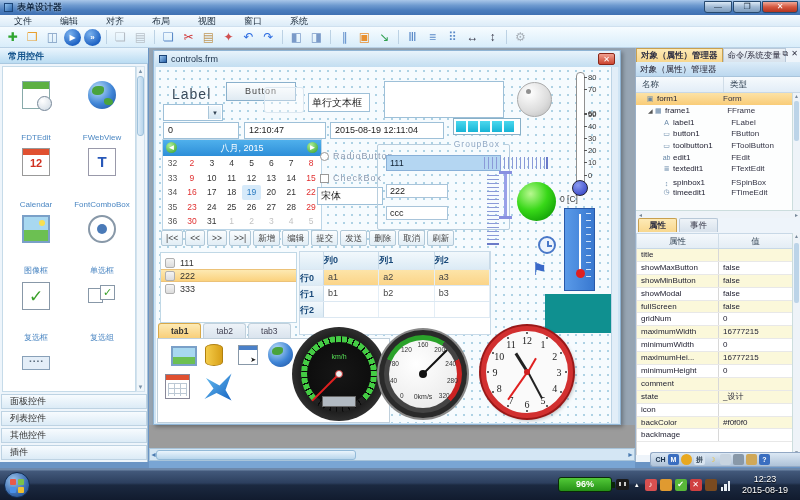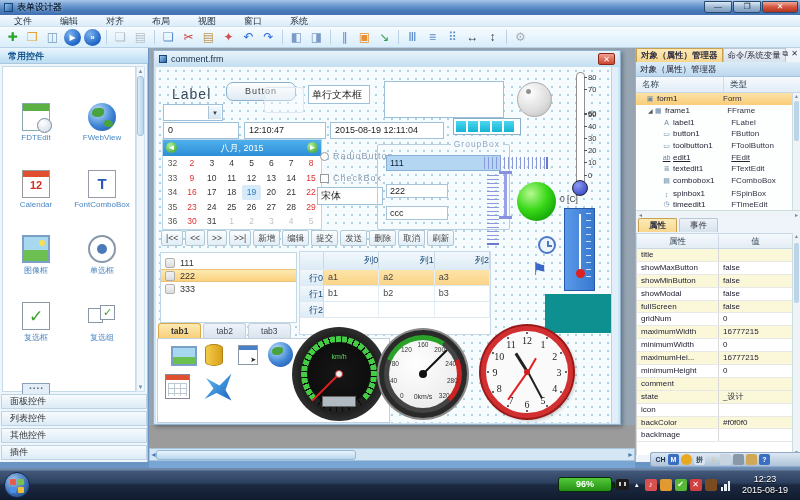--- a/index.html
+++ b/index.html
@@ -18,21 +18,21 @@
 .menu-item{padding:0 14px;font-size:9px;color:#1c2c3c;line-height:12px;}
 #toolbar{position:absolute;left:0;top:27px;width:800px;height:21px;background:linear-gradient(180deg,#f7fcff,#d9edfa);border-bottom:1px solid #b9d1e5;display:flex;align-items:center;padding-left:4px;gap:3px;}
 .tb-btn{width:17px;height:17px;display:flex;align-items:center;justify-content:center;font-size:12px;line-height:17px;}
 .tb-circle{border-radius:50%;background:radial-gradient(circle at 35% 30%,#7ab2ee,#1f63c4 70%);color:#fff!important;font-size:8px;font-weight:bold;}
 .tb-sep{width:1px;height:14px;background:#bcd2e4;margin:0 2px;}
 
 
 #sidebar{position:absolute;left:0;top:48px;width:148px;height:414px;background:#eef5fb;border-right:1px solid #a9c2d6;}
 #sb-head{position:absolute;left:0;top:0;width:148px;height:16px;background:linear-gradient(180deg,#eaf5fd,#badcf2);border-bottom:1px solid #a9c8e0;font-size:9px;font-weight:bold;color:#17568e;line-height:16px;padding-left:8px;}
 #sb-panel{position:absolute;left:2px;top:18px;width:134px;height:326px;background:#fff;border:1px solid #c6dbe9;display:grid;grid-template-columns:1fr 1fr;align-content:start;padding-top:8px;}
-.sb-item{height:67px;display:flex;flex-direction:column;align-items:center;justify-content:flex-end;gap:2px;padding-top:6px;}
+.sb-item{height:67px;display:flex;flex-direction:column;align-items:center;justify-content:space-between;gap:2px;padding-top:6px;}
 .sb-lbl{font-size:8px;color:#4a86c2;}
 .sb-ic{width:28px;height:28px;position:relative;}
 #sb-scroll{position:absolute;right:2px;top:18px;width:9px;height:326px;background:#f0f6fa;border:1px solid #d2e2ee;}
 .sc-ar{width:7px;height:8px;font-size:6px;color:#7a92a8;text-align:center;line-height:8px;}
 #sb-thumb{position:absolute;left:0px;top:9px;width:7px;height:60px;background:linear-gradient(90deg,#dcebf7,#b9d6ec);border:1px solid #9fc2dc;border-radius:3px;}
 #sb-sections{position:absolute;left:0;top:344px;width:148px;}
 .sb-sec{height:15px;margin:2px 1px 0 1px;background:linear-gradient(180deg,#f7fbfe,#dcebf6);border:1px solid #bed3e3;font-size:9px;color:#333;line-height:13px;padding-left:8px;}
 
 
 .ic-fdtedit{background:#fff;border:1px solid #8aa;}
@@ -70,23 +70,23 @@
 #frm-title{position:absolute;left:1px;top:0;width:464px;height:16px;background:linear-gradient(180deg,#e8f3fb,#c3def1);display:flex;align-items:center;padding-left:4px;}
 #frm-icon{width:8px;height:8px;background:linear-gradient(135deg,#9cc8f0,#2a62a8);border:1px solid #1c4578;margin-right:4px;}
 #frm-name{font-size:9px;color:#1a2f47;}
 #frm-close{position:absolute;right:4px;top:2px;width:17px;height:12px;background:linear-gradient(180deg,#f0a090,#cc4530);border:1px solid #8a2618;border-radius:2px;color:#fff;font-size:8px;line-height:11px;text-align:center;}
 #frm-canvas{position:absolute;left:2px;top:16px;width:462px;height:356px;background-color:#f6fbfe;background-image:radial-gradient(#aed2e4 0.8px,transparent 0.9px);background-size:8px 8px;overflow:hidden;}
 #frm-vscroll{position:absolute;right:0;top:0;width:7px;height:356px;background:#e2eef8;border-left:1px solid #bcd4e6;}
 
 
 .fc{position:absolute;}
 #c-label{left:16px;top:19px;font-size:14px;color:#3a4a5a;letter-spacing:1px;}
-#c-button{left:70px;top:15px;width:70px;height:19px;background:linear-gradient(180deg,#fdfeff,#dfeaf2);border:1px solid #8ab0cc;border-radius:7px;font-size:9px;color:#444;text-align:center;line-height:17px;letter-spacing:1px;}
+#c-button{left:70px;top:15px;width:70px;height:19px;background:linear-gradient(180deg,#fdfeff,#dfeaf2);border:1px solid #8ab0cc;border-radius:0;font-size:9px;color:#444;text-align:center;line-height:17px;letter-spacing:1px;}
 #c-ghost{left:108px;top:20px;width:40px;height:26px;border:1px solid #dde8f1;border-radius:3px;background:rgba(255,255,255,.35);}
-#c-edit{left:152px;top:18px;width:62px;height:19px;background:#fff;border:1px solid #9ec0d8;font-size:10px;line-height:17px;padding-left:3px;color:#222;}
+#c-edit{left:152px;top:26px;width:62px;height:19px;background:#fff;border:1px solid #9ec0d8;font-size:10px;line-height:17px;padding-left:3px;color:#222;}
 #c-textarea{left:228px;top:14px;width:120px;height:37px;background:#fff;border:1px solid #9ec0d8;}
 .cmb{background:#fff;border:1px solid #9ec0d8;}
 .cmb .cb-btn{position:absolute;right:1px;top:1px;bottom:1px;width:13px;background:linear-gradient(180deg,#f4f9fd,#d4e6f2);border-left:1px solid #aac6da;font-size:6px;color:#345;text-align:center;line-height:14px;}
 #c-combo{left:7px;top:37px;width:60px;height:17px;}
 #c-fontcombo{left:161px;top:120px;width:66px;height:18px;font-size:10px;line-height:16px;padding-left:3px;color:#222;}
 .spin{background:#fff;border:1px solid #9ec0d8;font-size:9px;line-height:15px;padding-left:4px;color:#222;}
 #c-spin{left:7px;top:55px;width:76px;height:17px;}
 #c-time{left:88px;top:55px;width:82px;height:17px;}
 #c-datetime{left:174px;top:55px;width:114px;height:17px;}
 #c-progress{left:297px;top:51px;width:68px;height:17px;background:#fff;border:1px solid #88b0c8;display:flex;gap:2px;padding:2px;}
@@ -132,21 +132,21 @@
 #c-tealrect{left:389px;top:227px;width:73px;height:39px;background:#0f9090;}
 #c-nav{left:5px;top:163px;display:flex;gap:2px;}
 .nav-btn{height:16px;padding:0 4px;background:linear-gradient(180deg,#fbfdfe,#e1edf5);border:1px solid #b0c8d8;border-radius:2px;font-size:8.5px;color:#444;line-height:14px;}
 #c-checklist{left:4px;top:185px;width:137px;height:71px;background:#fff;border:1px solid #c0d8e6;padding-top:3px;}
 .cl-row{height:13px;display:flex;align-items:center;gap:5px;padding-left:4px;font-size:9px;color:#333;}
 .cl-row.sel{background:linear-gradient(180deg,#fde9b2,#fbd27e);border-top:1px solid #ecc278;border-bottom:1px solid #ecc278;}
 .cl-box{width:10px;height:10px;border:1px solid #b0b0b0;border-radius:2px;background:linear-gradient(180deg,#f4f4f4,#dcdcdc);}
 #c-table{left:143px;top:184px;width:192px;height:84px;background:#fff;border:1px solid #c8dae8;font-size:9px;}
 .t-row{display:flex;height:16px;border-bottom:1px solid #dce8f2;}
 .t-row.head{height:18px;}
-.t-hc{background:linear-gradient(180deg,#f2f8fc,#dcebf5);border-right:1px solid #c8dae8;color:#1a4a7a;text-align:right;line-height:16px;}
+.t-hc{background:linear-gradient(180deg,#f2f8fc,#dcebf5);border-right:1px solid #c8dae8;color:#1a4a7a;text-align:left;line-height:16px;font-weight:bold;}
 .t-c{border-right:1px solid #e4eef6;padding-left:4px;line-height:15px;color:#444;}
 .t-c.hl{background:linear-gradient(180deg,#fde4a8,#fbd488);}
 #c-tabs{left:2px;top:256px;display:flex;gap:2px;}
 .tabb{height:15px;padding:0 12px;font-size:8.5px;line-height:14px;color:#445;background:linear-gradient(180deg,#eef3f8,#dae4ee);border:1px solid #c0d0dc;border-bottom:none;border-radius:3px 3px 0 0;}
 .tabb.active{background:linear-gradient(180deg,#fdeab4,#f8cf7a);border-color:#d8a848;color:#333;font-weight:bold;}
 #c-page{left:1px;top:271px;width:233px;height:85px;background:#fff;border:1px solid #c0d0dc;}
 .pic{position:absolute;}
 .pg-picture{left:13px;top:7px;width:26px;height:20px;border:2px solid #7aa0c8;background:linear-gradient(180deg,#a8d8f0 55%,#6cc052 55%);}
 .pg-database{left:47px;top:5px;width:18px;height:22px;background:linear-gradient(90deg,#f4cc4a,#d8a018);border-radius:50% 50% 50% 50%/18% 18% 18% 18%;border:1px solid #b08010;}
 .pg-window{left:80px;top:6px;width:20px;height:20px;background:#fff;border:1px solid #8898a8;}
@@ -369,21 +369,21 @@
     <div id="mdi-below"></div>
     <div id="mdi-hscroll">
       <span>◄</span>
       <div id="mdi-thumb"></div>
       <span>►</span>
     </div>
 
     <div id="frm">
       <div id="frm-title">
         <div id="frm-icon"></div>
-        <span id="frm-name">comment.frm</span>
+        <span id="frm-name">controls.frm</span>
         <div id="frm-close">✕</div>
       </div>
       <div id="frm-canvas">
         <div class="fc" id="c-label">Label</div>
         <div class="fc" id="c-button">Button</div>
         <div class="fc" id="c-ghost"></div>
         <div class="fc" id="c-edit">单行文本框</div>
         <div class="fc" id="c-textarea"></div>
         <div class="fc cmb" id="c-combo">
             <div class="cb-btn">▼</div>
@@ -658,37 +658,31 @@
           <div class="tr-ic">▭</div>
           <div class="tr-name">button1</div>
           <div class="tr-type">FButton</div>
         </div>
         <div class="tr-row" style="padding-left: 20px;">
           <div class="tr-ar"></div>
           <div class="tr-ic">▭</div>
           <div class="tr-name">toolbutton1</div>
           <div class="tr-type">FToolButton</div>
         </div>
-        <div class="tr-row" style="padding-left: 20px; text-decoration: underline;">
+        <div class="tr-row" style="padding-left: 20px;">
           <div class="tr-ar"></div>
           <div class="tr-ic">ab</div>
           <div class="tr-name">edit1</div>
           <div class="tr-type">FEdit</div>
         </div>
         <div class="tr-row" style="padding-left: 20px;">
           <div class="tr-ar"></div>
           <div class="tr-ic">≣</div>
           <div class="tr-name">textedit1</div>
           <div class="tr-type">FTextEdit</div>
-        </div>
-        <div class="tr-row" style="padding-left: 20px;">
-          <div class="tr-ar"></div>
-          <div class="tr-ic">▤</div>
-          <div class="tr-name">combobox1</div>
-          <div class="tr-type">FComboBox</div>
         </div>
         <div class="tr-row" style="padding-left: 20px; align-items: flex-end;">
           <div class="tr-ar"></div>
           <div class="tr-ic">↕</div>
           <div class="tr-name">spinbox1</div>
           <div class="tr-type">FSpinBox</div>
         </div>
         <div class="tr-row" style="padding-left: 20px;">
           <div class="tr-ar"></div>
           <div class="tr-ic">◷</div>

